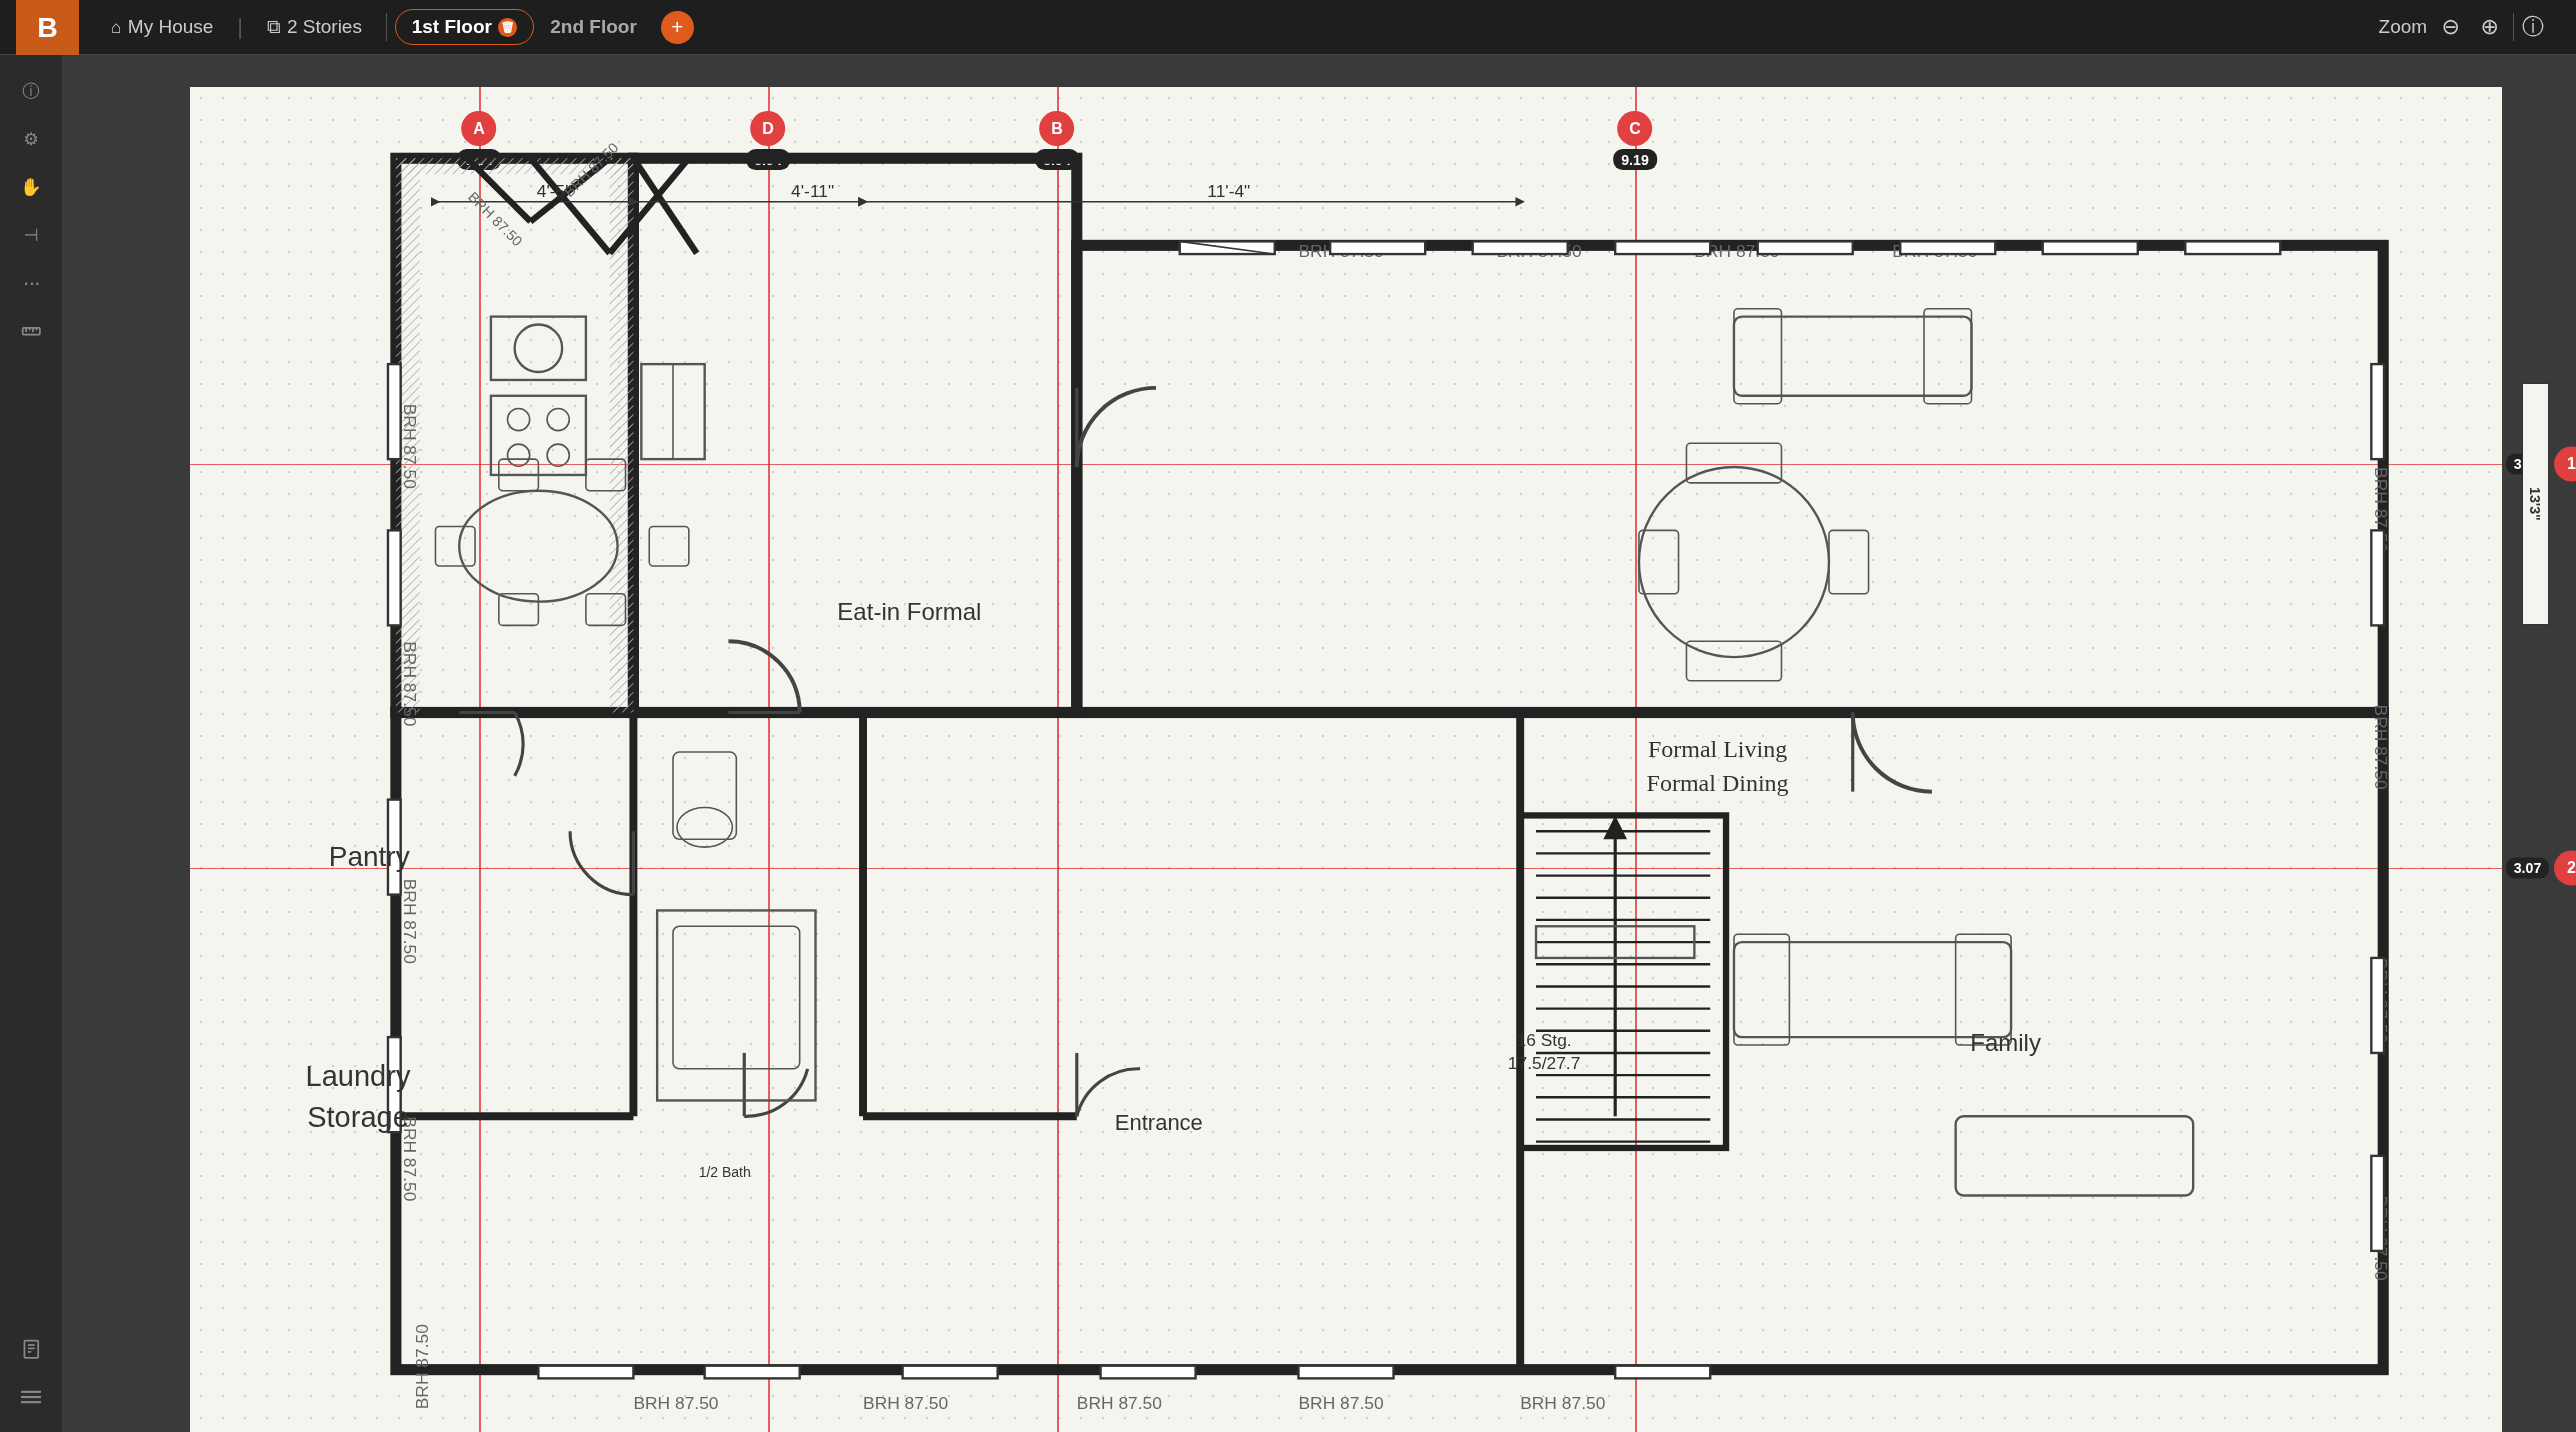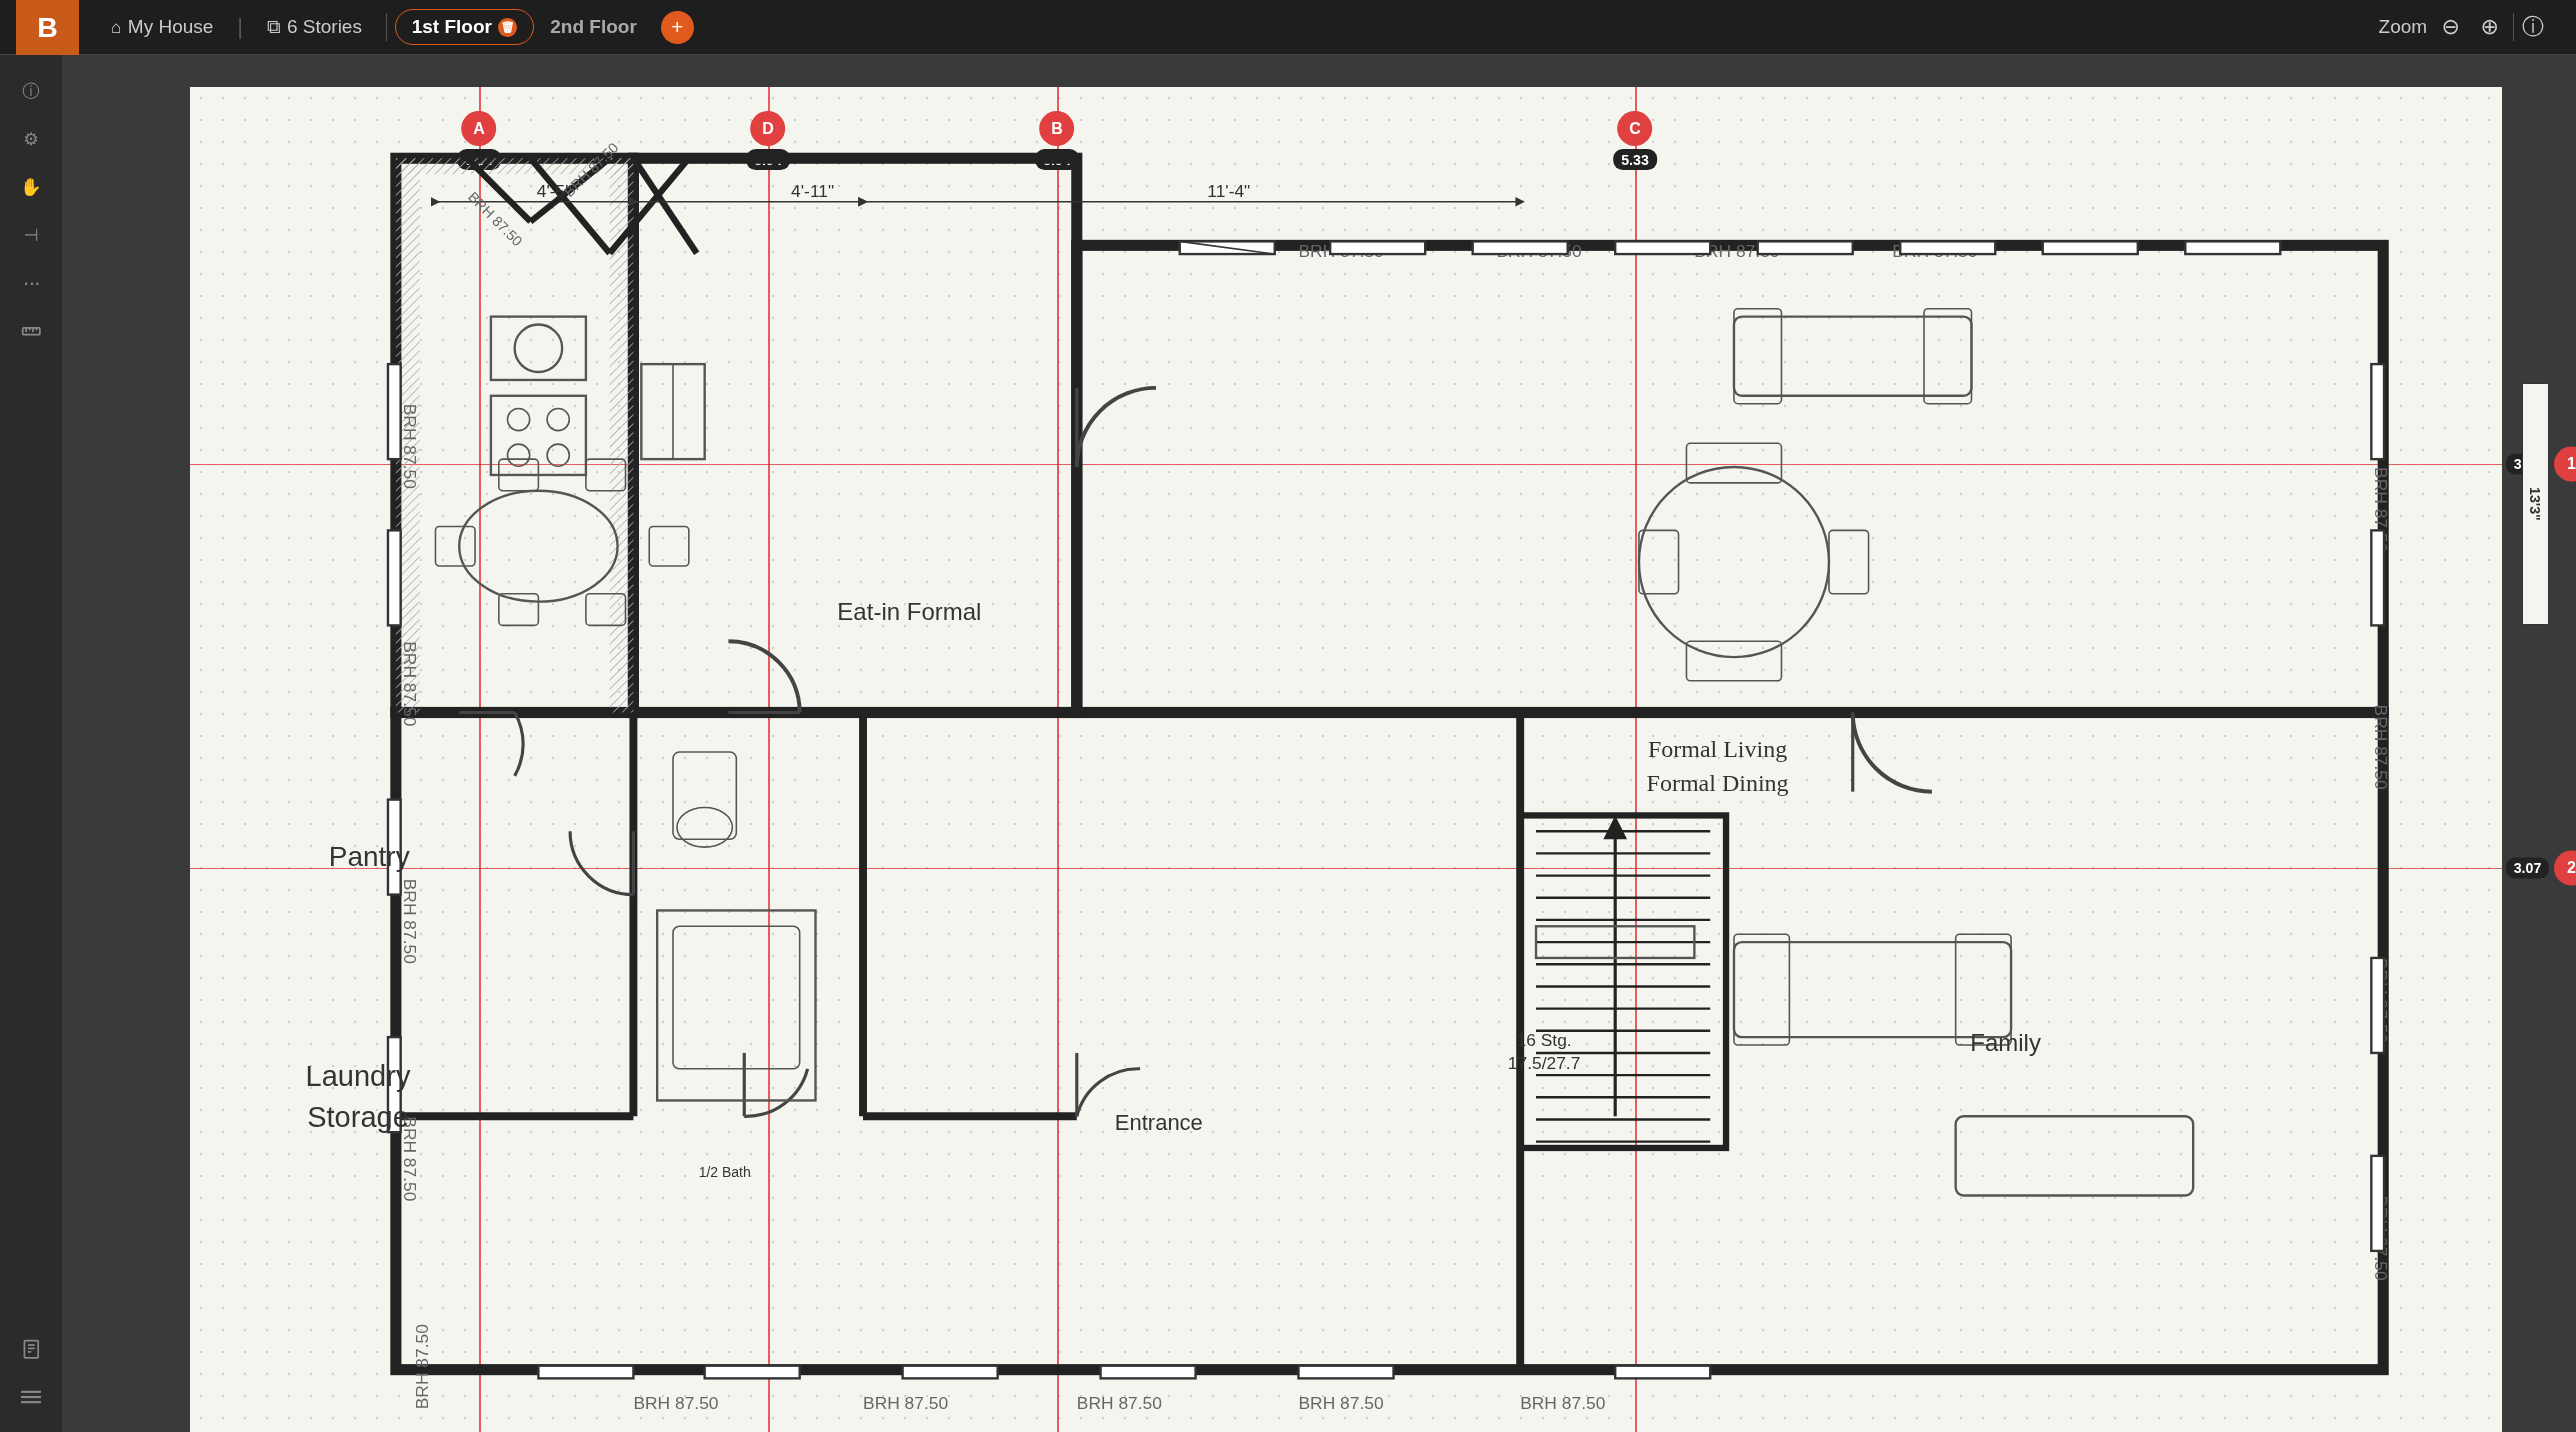--- a/index.html
+++ b/index.html
@@ -356,21 +356,21 @@
   </div>
 
   <div class="header-nav">
     <div class="nav-home">
       <span class="home-icon">⌂</span>
       <span>My House</span>
     </div>
     <span class="nav-divider">|</span>
     <div class="nav-stories">
       <span>⧉</span>
-      <span>6 Stories</span>
+      <span>2 Stories</span>
     </div>
     <div class="nav-divider2"></div>
     <button class="floor-tab active">
       <span>1st Floor</span>
       <span class="delete-icon">🗑</span>
     </button>
     <button class="floor-tab inactive">
       <span>2nd Floor</span>
     </button>
     <button class="add-floor-btn">
@@ -450,21 +450,21 @@
       <div class="col-label" style="left: 25%; top: 24px;">
         <div class="col-circle">D</div>
         <div class="col-value">5.94</div>
       </div>
       <div class="col-label" style="left: 37.5%; top: 24px;">
         <div class="col-circle">B</div>
         <div class="col-value">5.94</div>
       </div>
       <div class="col-label" style="left: 62.5%; top: 24px;">
         <div class="col-circle">C</div>
-        <div class="col-value">5.33</div>
+        <div class="col-value">9.19</div>
       </div>
 
       <div class="row-label" style="top: 28%; right: -87px;">
         <div class="row-value">3.07</div>
         <div class="row-circle">1</div>
       </div>
       <div class="row-label" style="top: 58%; right: -87px;">
         <div class="row-value">3.07</div>
         <div class="row-circle">2</div>
       </div>

